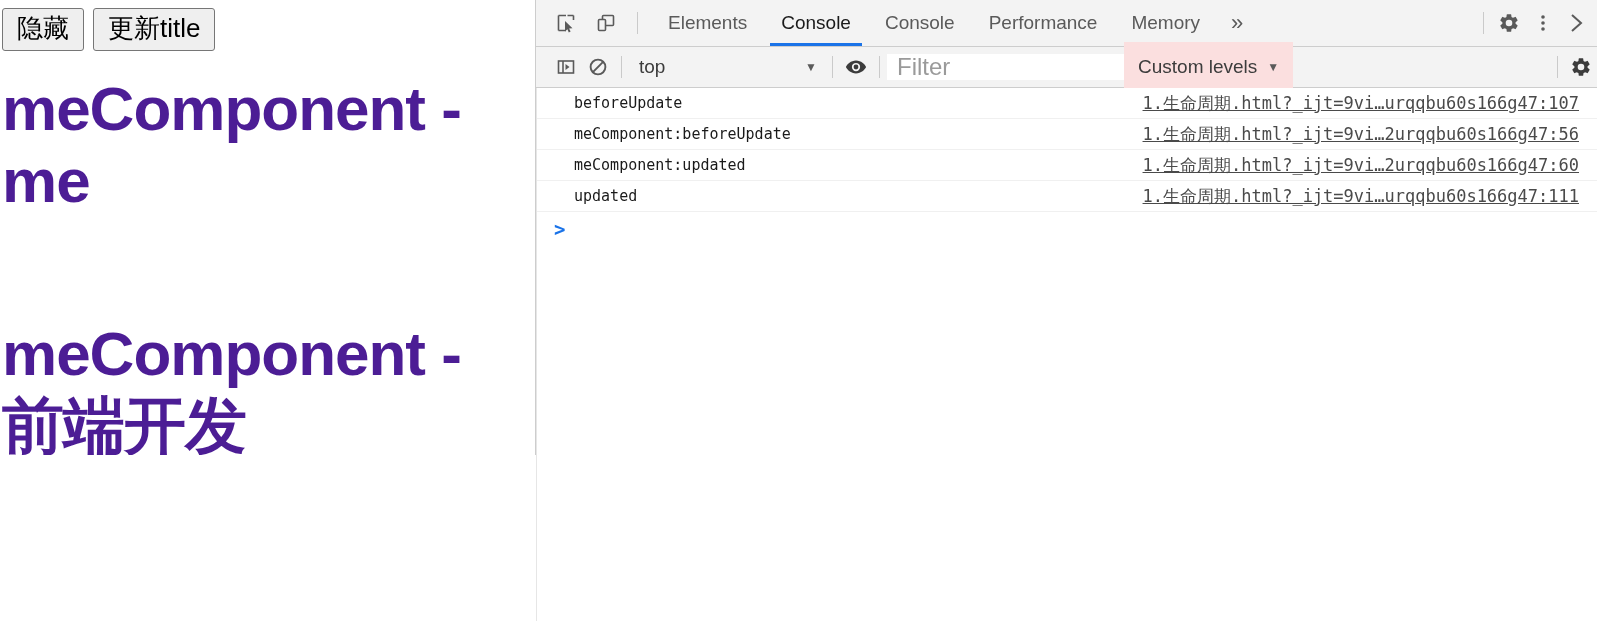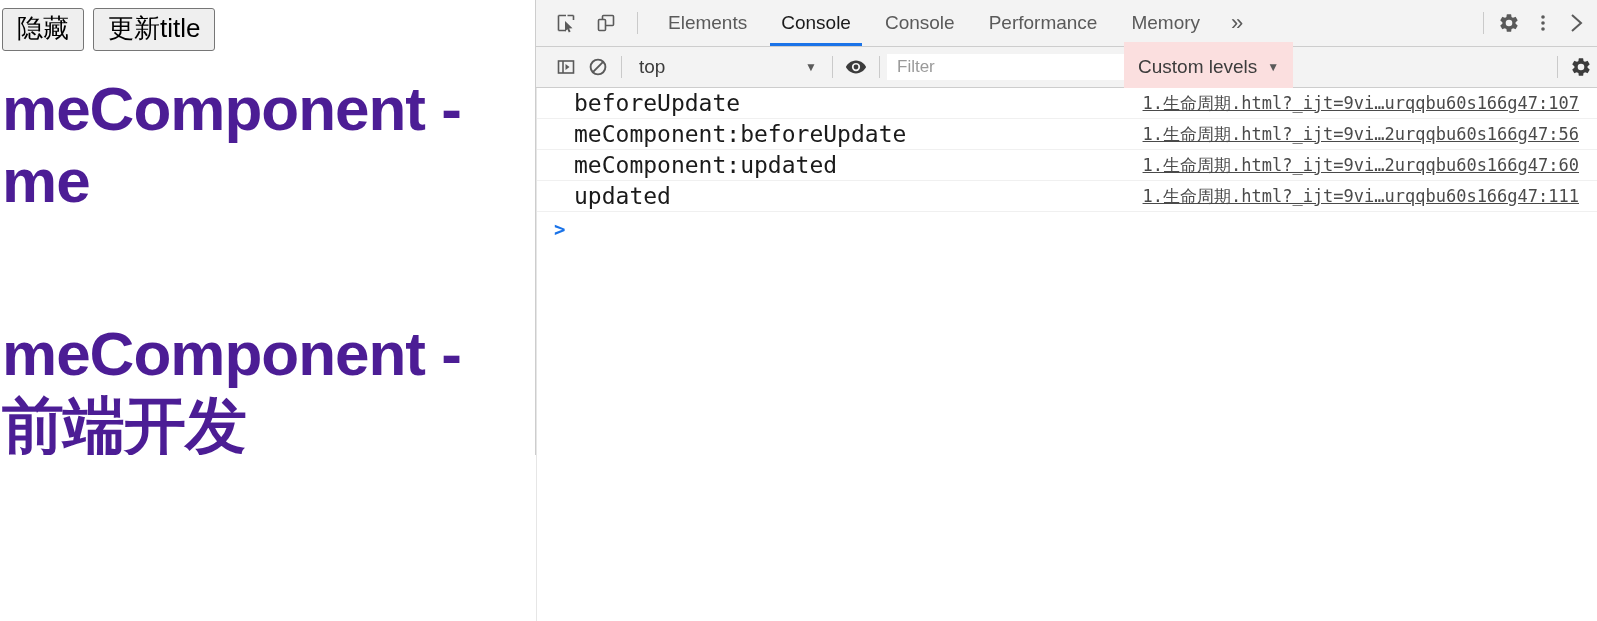--- a/index.html
+++ b/index.html
@@ -131,21 +131,21 @@
     cursor: pointer;
     justify-content: space-between;
   }
   .caret { font-size: 12px; color: #5a5a5a; margin-left: 10px; }
   .filter-input {
     width: 237px;
     height: 26px;
     background: #ffffff;
     border: none;
     outline: none;
-    font-size: 17px;
+    font-size: 24px;
     color: #1a1a1a;
     padding: 0 10px;
     font-family: "Liberation Sans", sans-serif;
   }
   .filter-input::placeholder { color: #9a9a9a; }
   .levels-select {
     display: flex; align-items: center;
     height: 50px;
     padding: 0 14px;
     background: #fbdfdf;
@@ -166,21 +166,21 @@
   .log-row {
     display: flex;
     align-items: center;
     justify-content: space-between;
     height: 31px;
     border-bottom: 1px solid #f0f0f0;
     padding: 0 18px 0 37px;
   }
   .log-text {
     font-family: "DejaVu Sans Mono", monospace;
-    font-size: 23px;
+    font-size: 15px;
     color: #1a1a1a;
     white-space: nowrap;
   }
   .log-src {
     font-family: "DejaVu Sans Mono", monospace;
     font-size: 17px;
     color: #4a4a4a;
     text-decoration: underline;
     cursor: pointer;
     white-space: nowrap;

